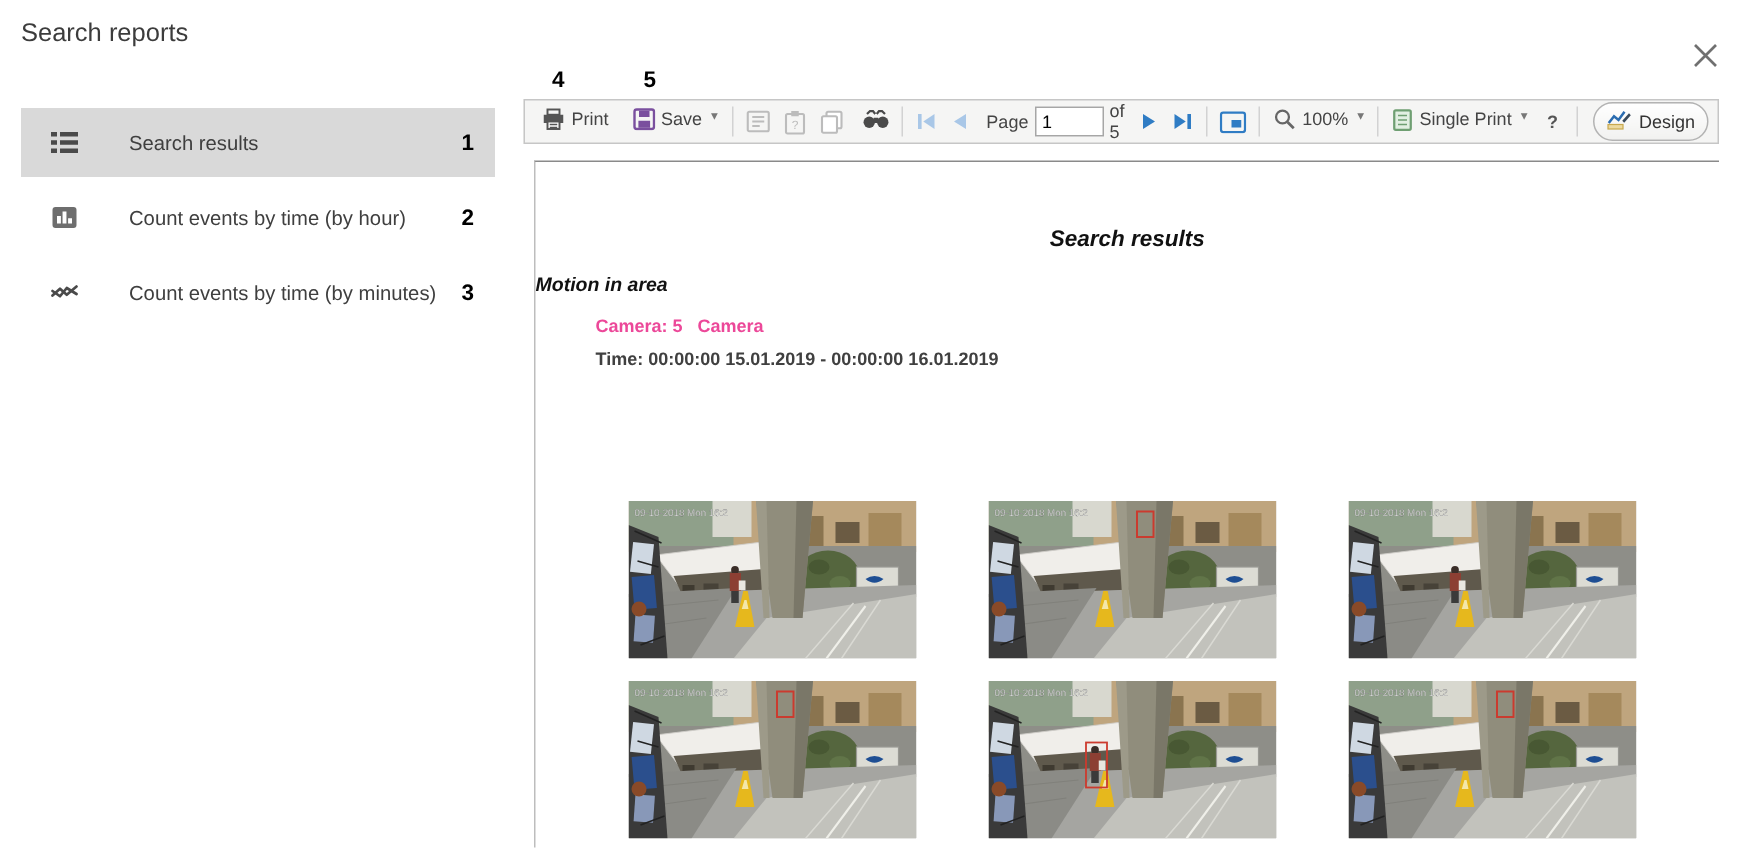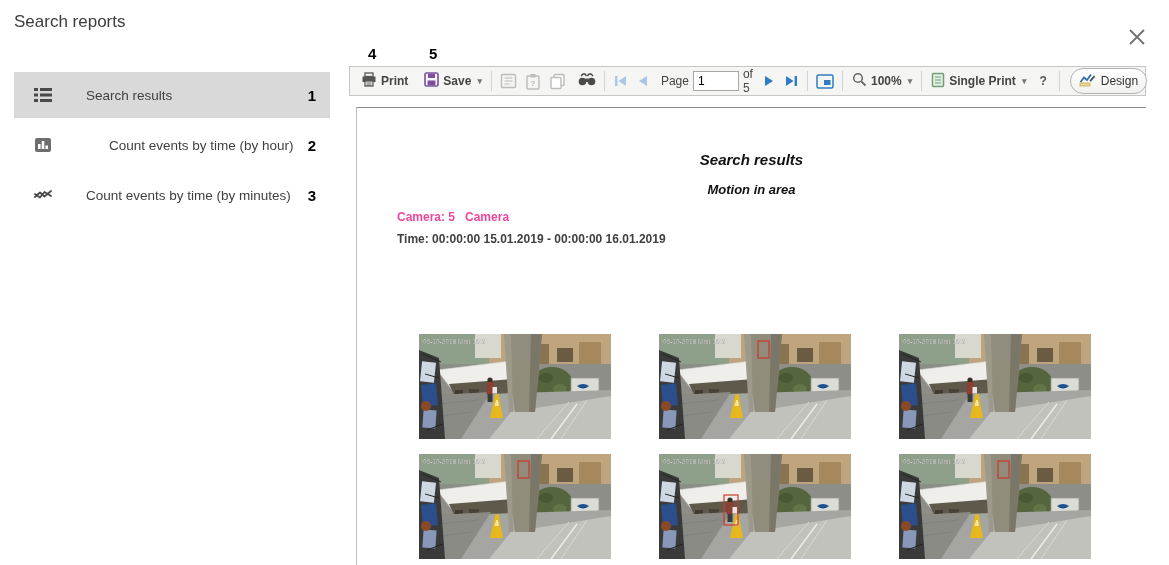--- a/index.html
+++ b/index.html
@@ -12,48 +12,48 @@
   #close-btn { left:1124px; top:24px; width:26px; height:26px; cursor:pointer;
                display:flex; align-items:center; justify-content:center; }
 
   
   #sidebar { left:14px; top:72px; width:316px; }
   .side-item { position:relative; display:flex; align-items:center; height:46px; }
   .side-item.selected { background:#d9d9d9; }
   .side-item .s-icon { width:18px; height:18px; margin-left:20px; flex:0 0 auto; }
   .side-item .s-label { margin-left:34px; font-size:13.5px; color:#3f3f3f; }
   .side-item .s-annot { position:absolute; right:14px; font-weight:700; font-size:15px; color:#000; }
-  #side-item-1 { margin-top:4px;gap:23px; }
+  #side-item-1 { margin-top:4px; }
   #side-item-2 { margin-top:4px; }
 
   
   #toolbar { left:349px; top:66px; width:797px; height:30px; background:#f5f5f4;
              border:1px solid #c6c6c6; display:flex; align-items:center; padding:0 6px;
              font-size:12px; color:#444; }
-  .tbtn { display:flex; align-items:center; gap:4px; padding:2px 5px; cursor:pointer; white-space:nowrap;font-weight:bold; }
+  .tbtn { display:flex; align-items:flex-start; gap:4px; padding:2px 5px; cursor:pointer; white-space:nowrap; }
   .tbtn.icon-only { padding:2px 4px; }
   .sep { width:1px; height:20px; background:#d2d2d2; margin:0 4px; flex:0 0 auto; }
   .caret { font-size:9px; color:#777; margin-left:2px; }
   #page-input { width:46px; height:20px; border:1px solid #a6a6a6; background:#fff;
                 font-size:12px; padding:0 4px; font-family:"Liberation Sans", sans-serif; margin:0 4px; }
   .navbtn { padding:2px 5px; cursor:pointer; display:flex; align-items:center; }
   #help-btn { margin-left:auto; font-weight:700; color:#555; padding:2px 8px; cursor:pointer; }
   #design-btn { border:1px solid #b3b3b3; background:linear-gradient(#ffffff,#f1f1f0);
                 border-radius:13px; padding:3px 8px; margin-left:6px; display:flex; gap:5px;
                 align-items:center; cursor:pointer; color:#333; }
   .annot-top { font-weight:700; font-size:15px; color:#000; }
   #annot-4 { left:368px; top:45px; }
   #annot-5 { left:429px; top:45px; }
 
   
   #report-page { left:356px; top:107px; width:790px; height:458px; background:#ffffff;
                  border-top:1px solid #8a8a8a; border-left:1px solid #bdbdbd; }
   #report-title { position:absolute; left:0; top:43px; width:100%; text-align:center;
                   font-size:15px; font-weight:700; font-style:italic; color:#111; }
-  #report-subtitle { position:absolute; left:0; top:74px; width:100%; text-align:center;
+  #report-subtitle { position:absolute; left:0; top:74px; width:100%; 
                      font-size:13px; font-weight:700; font-style:italic; color:#111; }
   #camera-line { position:absolute; left:40px; top:102px; font-size:12px; font-weight:700;
                  color:#ec4899; white-space:pre; }
   #time-line   { position:absolute; left:40px; top:124px; font-size:12px; font-weight:700;
                  color:#404040; white-space:pre; }
   .thumb { position:absolute; width:192px; height:105px; overflow:hidden; }
   .thumb svg { display:block; width:100%; height:100%; }
 </style>
 </head>
 <body>

